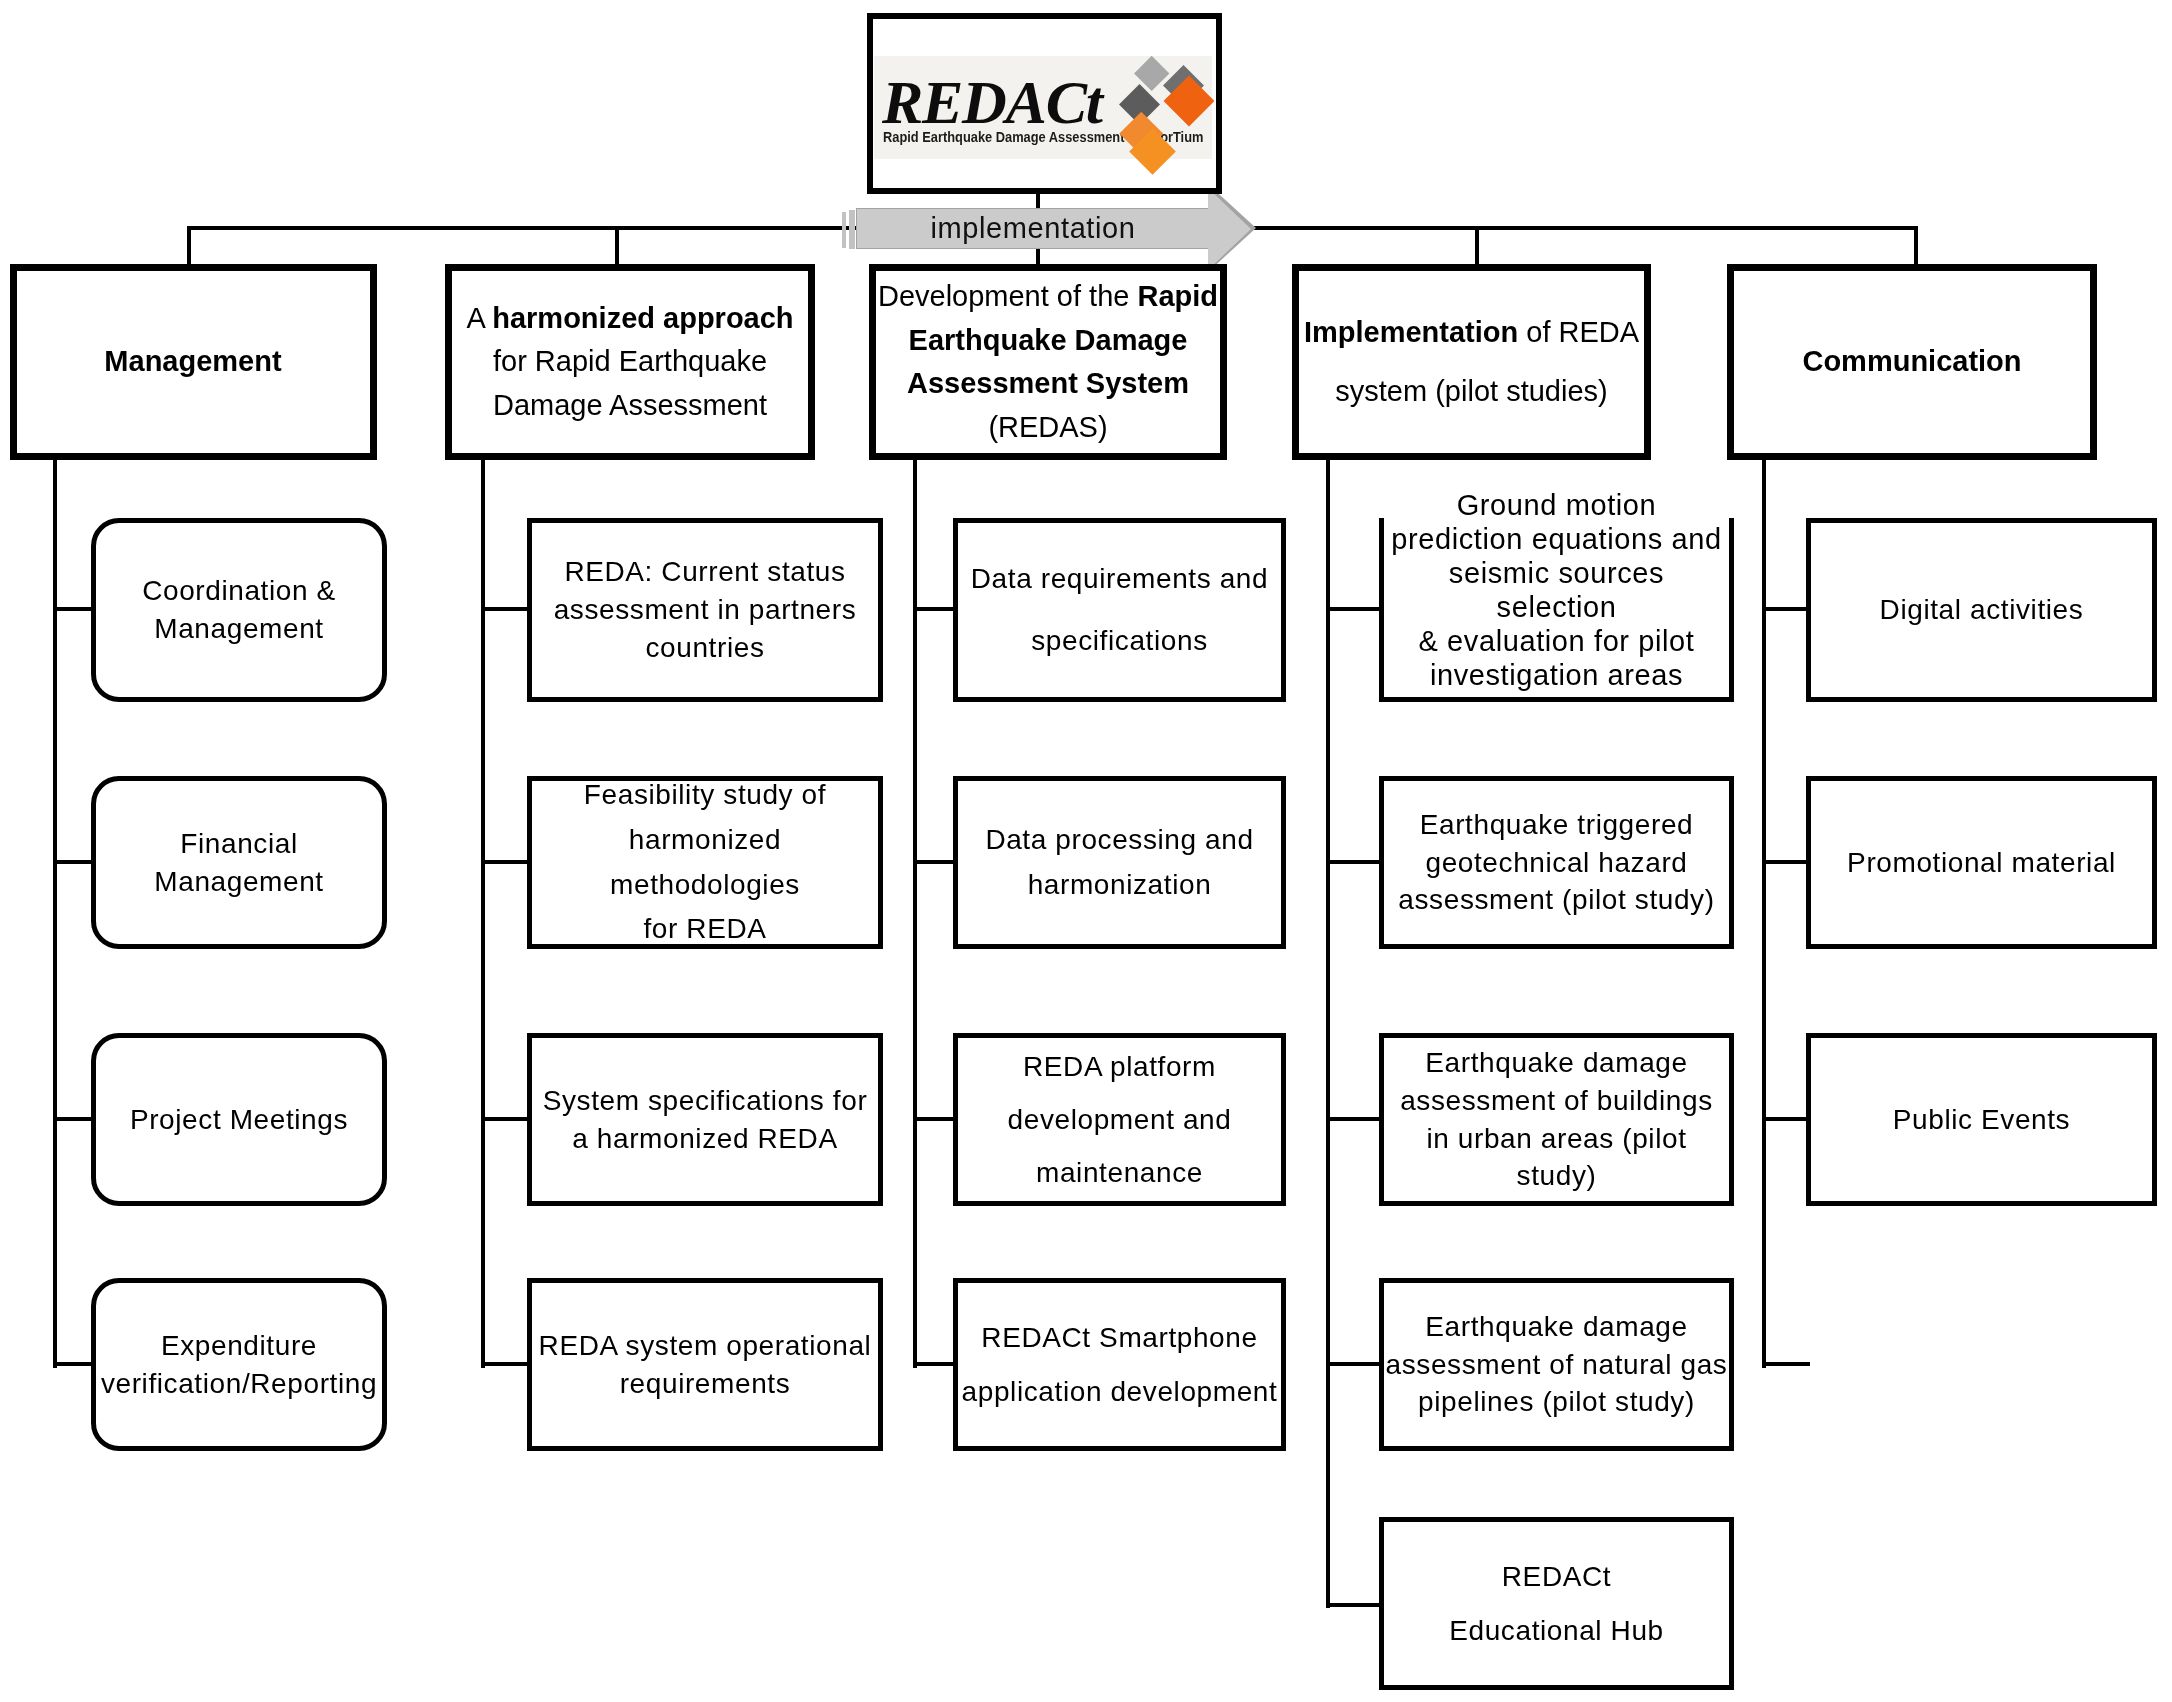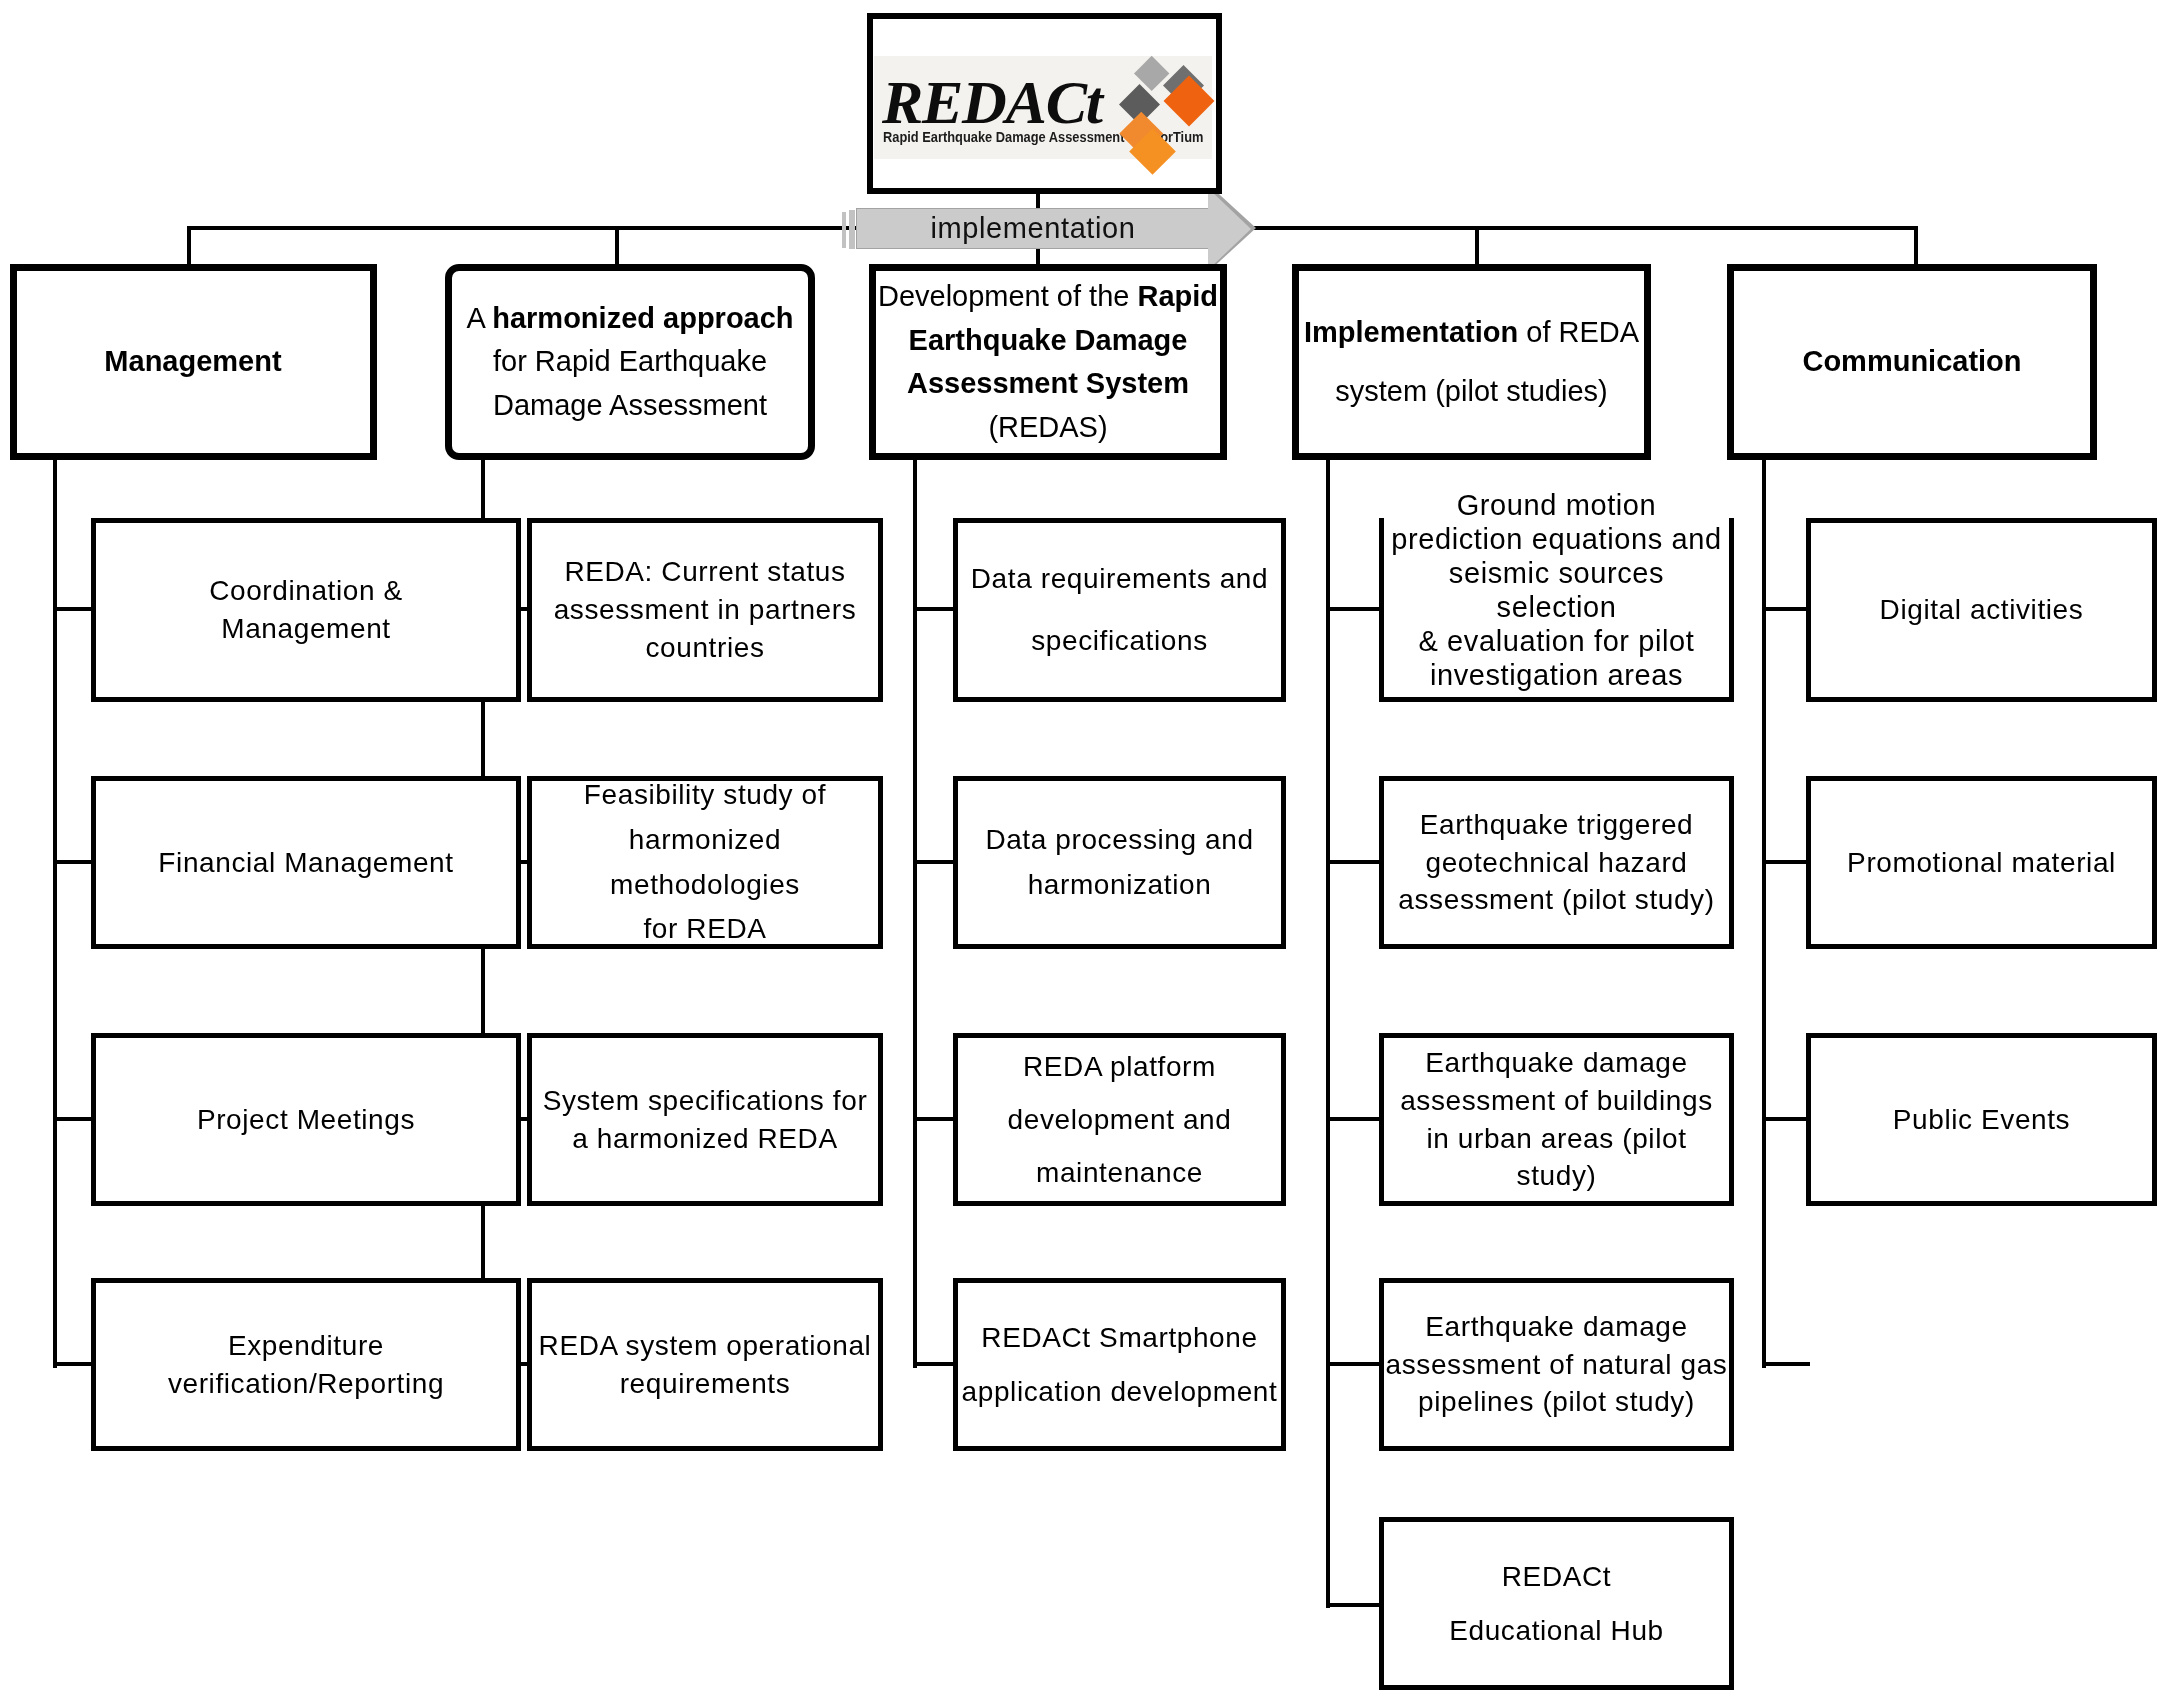--- a/index.html
+++ b/index.html
@@ -15,21 +15,21 @@
   .hdr{border-width:7px;font-size:29px;line-height:1.5;top:264px;height:196px;}
   .hdr .seg-b{font-weight:700;}
   .hdr .seg-r{font-weight:400;}
   .hdr-tall{line-height:2.05;}
   .node{font-size:28px;font-weight:400;letter-spacing:0.6px;height:173px;}
   .txt{white-space:pre-line;display:inline-block;}
 
   
   .r1{top:518px;height:184px;} .r2{top:776px;} .r3{top:1033px;} .r4{top:1278px;} .r5{top:1517px;}
   
-  .cx1{left:91px;width:430px;} .cx2{left:527px;width:356px;} .cx3{left:953px;width:333px;}
+  .cx1{left:91px;width:296px;border-radius:28px;} .cx2{left:527px;width:356px;} .cx3{left:953px;width:333px;}
   .cx4{left:1379px;width:355px;} .cx5{left:1806px;width:351px;}
 
   
   .lh-n  .txt{line-height:1.35;}
   .lh-lg .txt{line-height:1.6;}
   .lh-xl .txt{line-height:1.9;}
   .lh-xxl .txt{line-height:2.2;}
   .overflow-top{overflow:visible;}
   .overflow-top .txt{line-height:1.17;font-size:29px;transform:translateY(-19px);
                      background:#fff;padding:0 3.8px;}
@@ -120,21 +120,21 @@
   <span class="diamond d1"></span>
   <span class="diamond d2"></span>
   <span class="diamond d3"></span>
   <span class="diamond d4"></span>
   <span class="diamond d5"></span>
   <span class="diamond d6"></span>
 
   <div class="box hdr" style="left:9.5px;width:367px;">
     <span class="txt"><span class="seg-b">Management</span></span>
   </div>
-  <div class="box hdr" style="left:445px;width:370px;border-radius:14px;">
+  <div class="box hdr" style="left:445px;width:370px;">
     <span class="txt"><span class="seg-r">A </span><span class="seg-b">harmonized approach</span><span class="seg-r"> for Rapid Earthquake Damage Assessment</span></span>
   </div>
   <div class="box hdr" style="left:869px;width:358px;">
     <span class="txt"><span class="seg-r">Development of the </span><span class="seg-b">Rapid Earthquake Damage Assessment System</span><span class="seg-r"> (REDAS)</span></span>
   </div>
   <div class="box hdr hdr-tall" style="left:1292px;width:359px;text-align:center;">
     <span class="txt"><span class="seg-b">Implementation</span><span class="seg-r"> of REDA system (pilot studies)</span></span>
   </div>
   <div class="box hdr" style="left:1727px;width:370px;">
     <span class="txt"><span class="seg-b">Communication</span></span>

